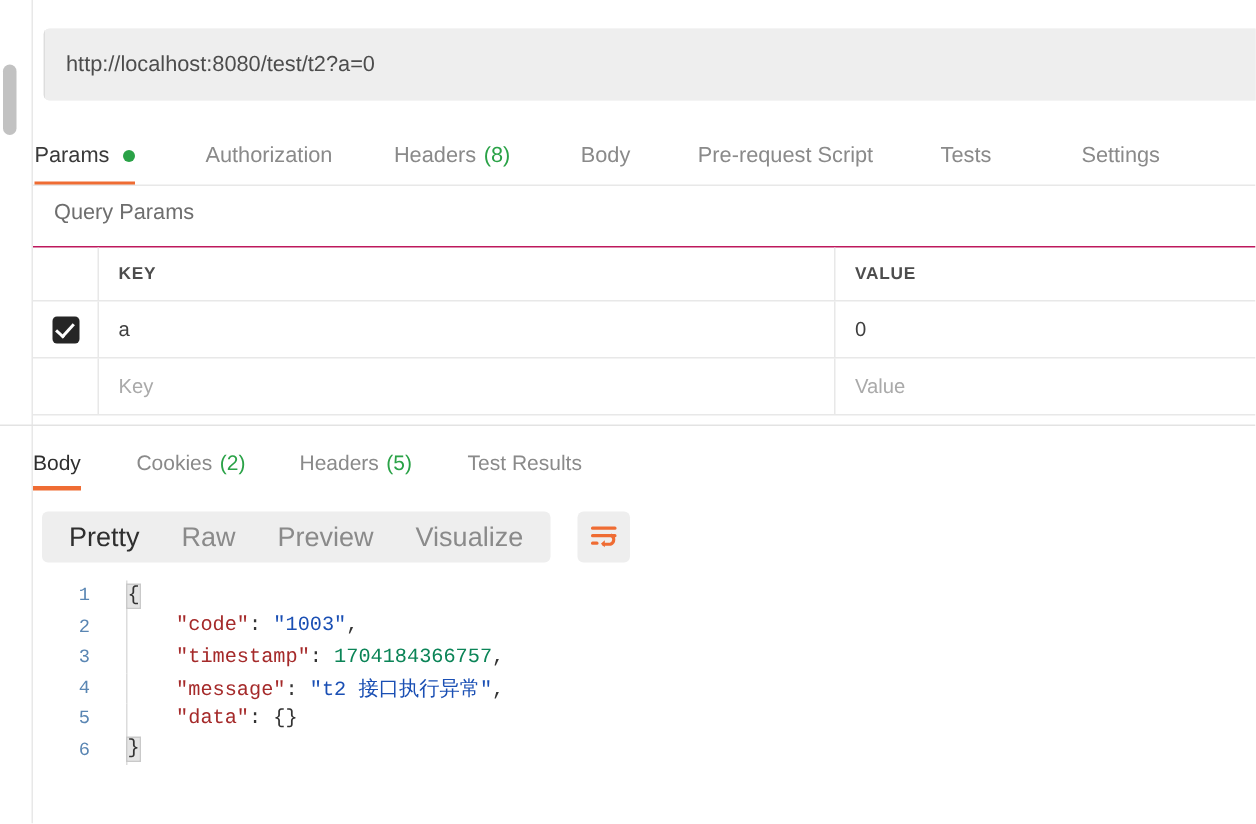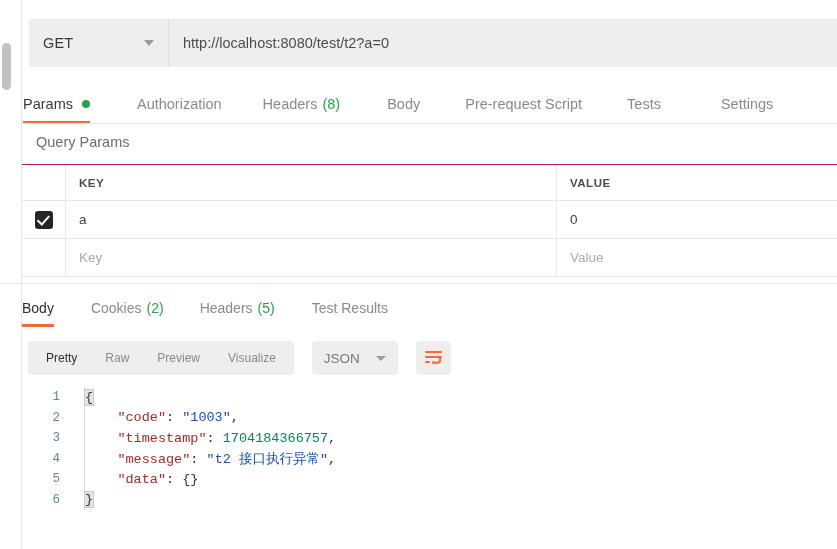--- a/index.html
+++ b/index.html
@@ -201,21 +201,21 @@
     display: flex; align-items: center;
     height: 34px;
     background: #eeeeee;
     border-radius: 4px;
     padding: 0 4px;
   }
   .seg-item {
     height: 34px;
     display: flex; align-items: center;
     padding: 0 14px;
-    font-size: 12px;
+    font-size: 18px;
     color: #8a8a8a;
     cursor: pointer;
     white-space: nowrap;
   }
   .seg-item.active { color: #2f2f2f; }
   .lang-box {
     display: flex; align-items: center;
     height: 34px;
     background: #eeeeee;
     border-radius: 4px;
@@ -286,24 +286,20 @@
 <body>
 
 <div id="app">
 
   <div class="outer-scroll-track">
     <div class="outer-scroll-thumb"></div>
   </div>
   <div class="left-rule"></div>
 
   <div class="url-row">
-    <div class="method-box">
-      <span class="method-label">GET</span>
-      <span class="method-caret"></span>
-    </div>
     <div class="method-divider"></div>
     <div class="url-box">
       <span class="url-text">http://localhost:8080/test/t2?a=0</span>
     </div>
   </div>
 
   <div class="req-tabs" id="req-tabs">
       <div class="req-tab active" style="margin-left: 1px;">
         <span>Params</span>
         <span class="tab-dot"></span>
@@ -387,24 +383,20 @@
       </div>
     </div>
 
   <div class="fmt-bar">
     <div class="seg" id="fmt-seg">
         <div class="seg-item active">Pretty</div>
         <div class="seg-item">Raw</div>
         <div class="seg-item">Preview</div>
         <div class="seg-item">Visualize</div>
       </div>
-    <div class="lang-box">
-      <span class="lang-label">JSON</span>
-      <span class="lang-caret"></span>
-    </div>
     <div class="wrap-btn">
       <svg width="19" height="16" viewBox="0 0 19 16">
         <rect x="1" y="1" width="17" height="2.1" rx="1" fill="#ef6c33"></rect>
         <rect x="1" y="6" width="17" height="2.1" rx="1" fill="#ef6c33"></rect>
         <rect x="1" y="11" width="5" height="2.1" rx="1" fill="#ef6c33"></rect>
         <path d="M14 6.6 a3.3 3.3 0 0 1 0 6.2 H8.6" fill="none" stroke="#ef6c33" stroke-width="2.1"></path>
         <path d="M10.2 10.2 L7.6 12.5 L10.2 14.8 Z" fill="#ef6c33"></path>
       </svg>
     </div>
   </div>

